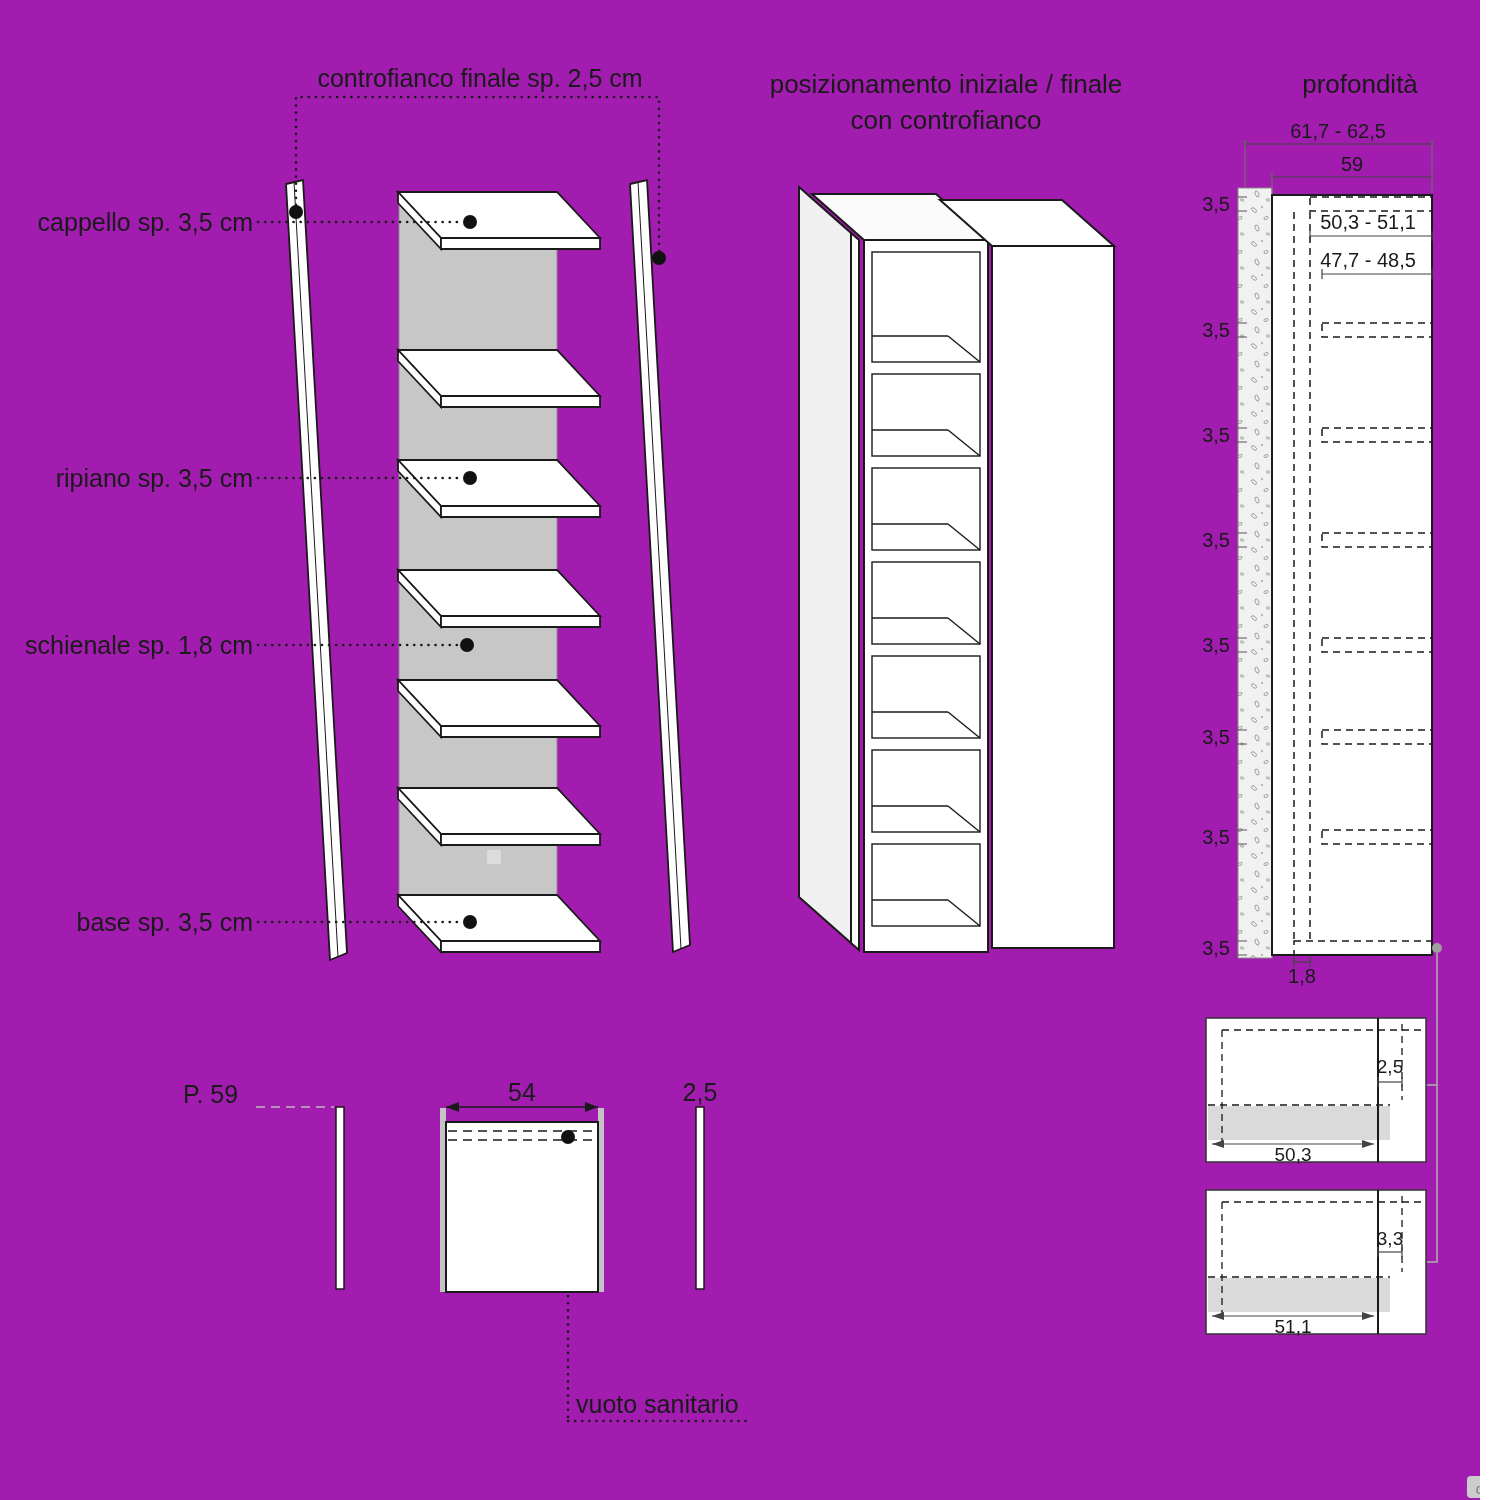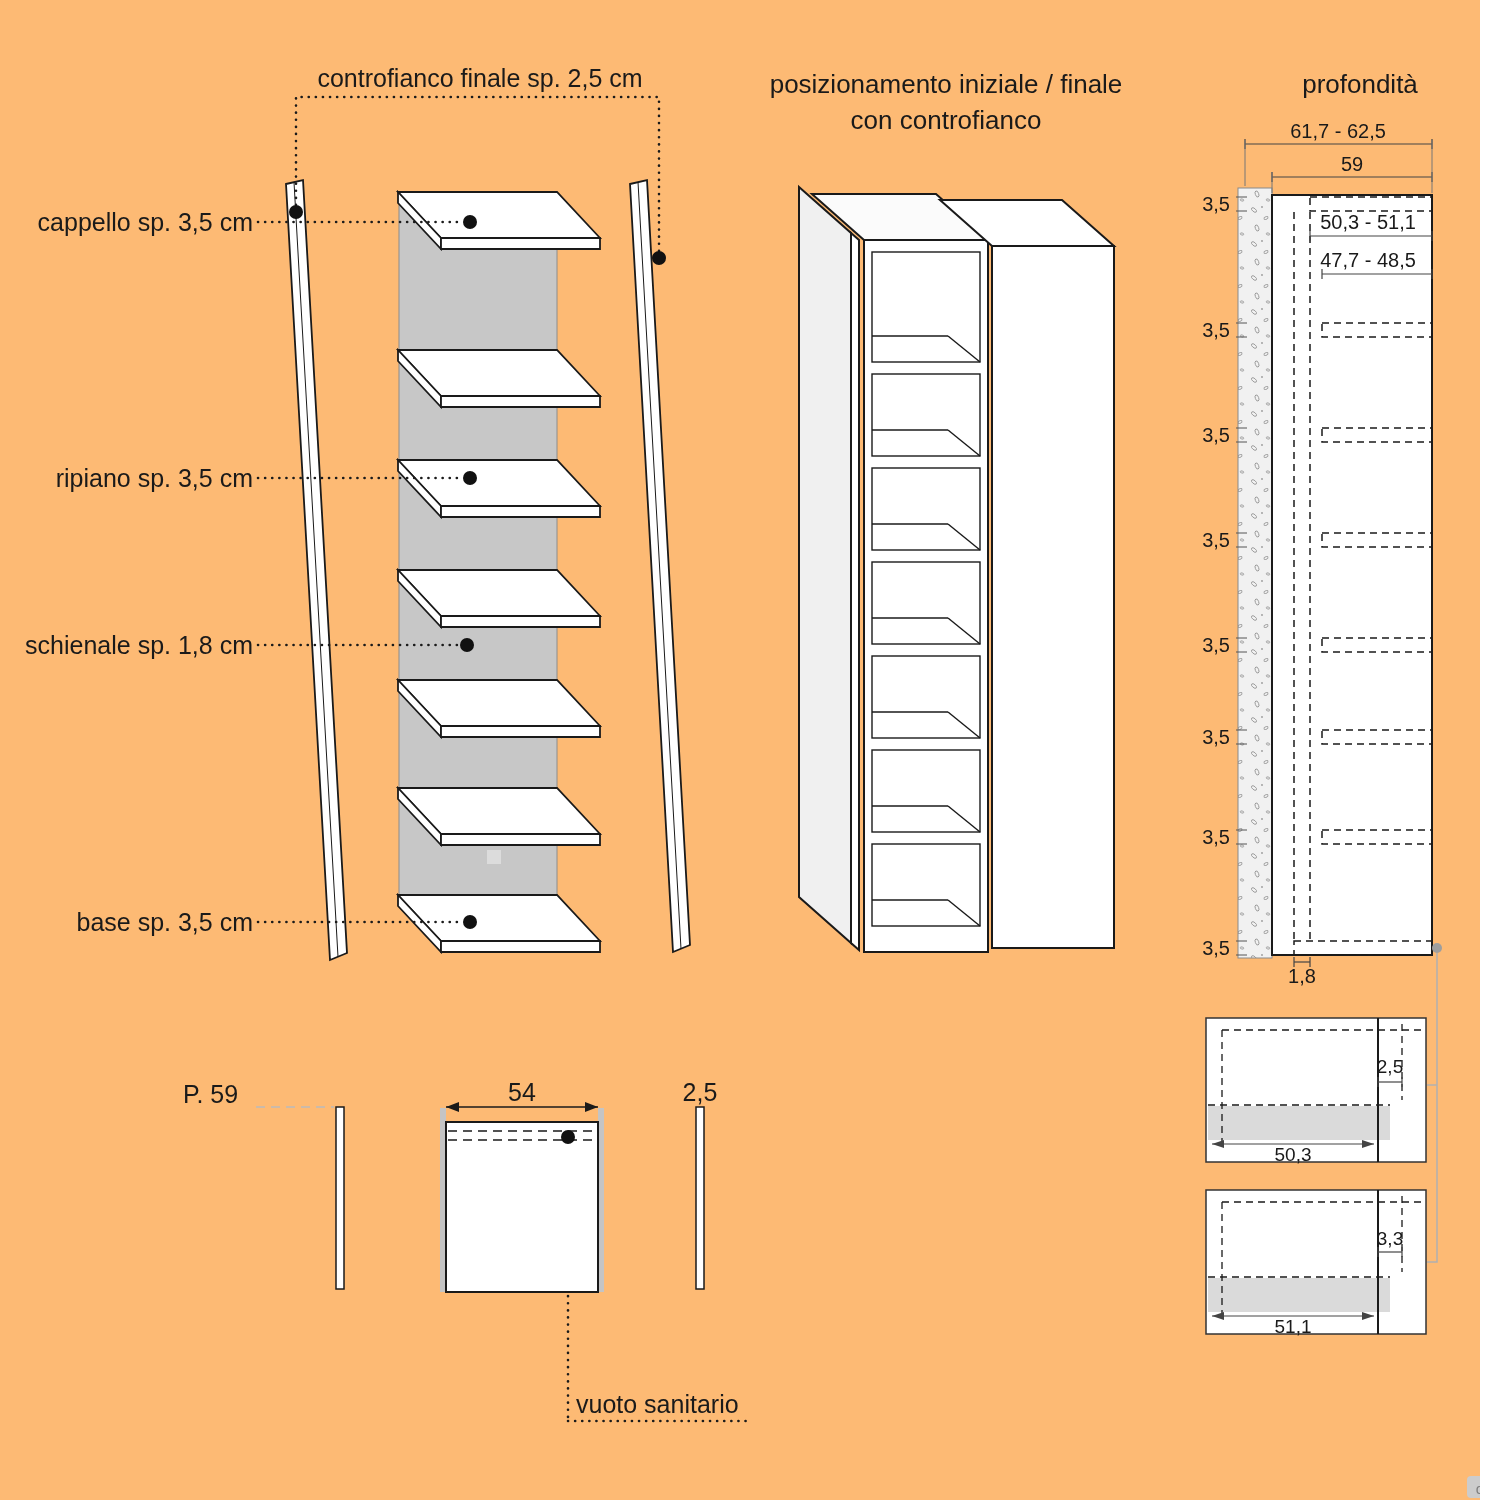--- a/index.html
+++ b/index.html
@@ -1,16 +1,16 @@
 <!DOCTYPE html>
 <html><head>
 <meta charset="utf-8">
 <style>
   html,body{margin:0;padding:0;background:#ffffff;}
-  .canvas{position:relative;width:1480px;height:1500px;background:#fdba74;
+  .canvas{position:relative;width:1480px;height:1500px;background:#a21caf;
           font-family:"Liberation Sans",sans-serif;overflow:hidden;}
   svg{display:block;}
   text{fill:#1a1a1a;font-family:"Liberation Sans",sans-serif;dominant-baseline:central;}
   .lbl{font-size:25px;}
   .ttl{font-size:26px;}
   .dim{font-size:20px;}
   .dims{font-size:19px;}
   .wm{font-size:15px;fill:#808080;}
 </style>
 </head>

